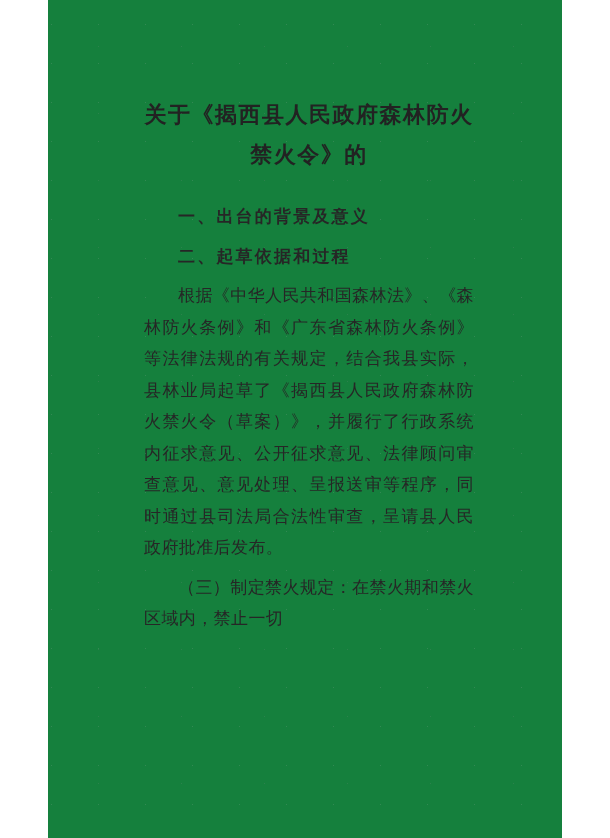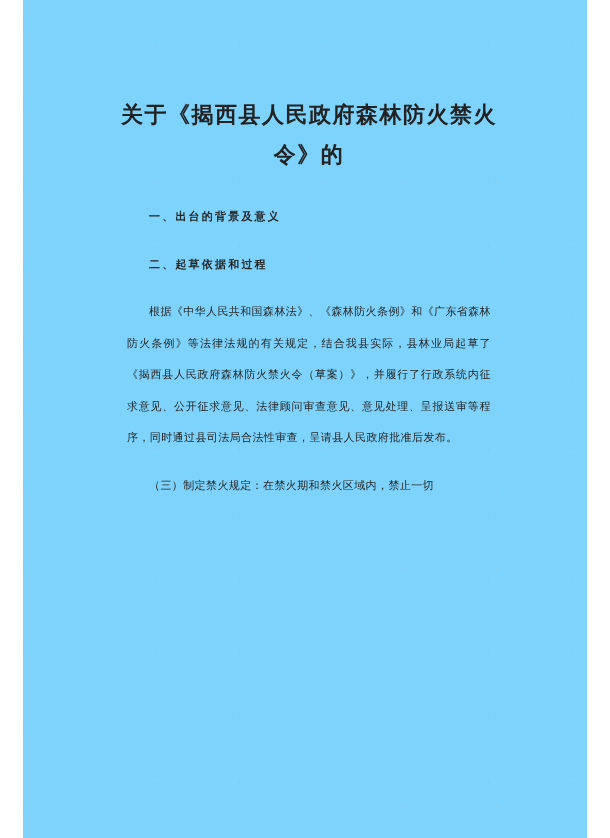--- a/index.html
+++ b/index.html
@@ -2,24 +2,24 @@
 <html><head>
 <meta charset="utf-8">
 <style>
   html, body {
     margin: 0;
     padding: 0;
     background: #ffffff;
   }
   .page {
     position: relative;
-    width: 564px;
+    width: 514px;
     height: 838px;
     margin: 0 auto;
-    background: #7dd3fc;
+    background: #15803d;
     box-sizing: border-box;
     padding: 95px 80px 0 88px;
     overflow: hidden;
     font-family: "Liberation Serif", "DejaVu Serif", serif;
     color: #262626;
   }
   
   .page::after {
     content: "";
     position: absolute;
@@ -41,22 +41,22 @@
     letter-spacing: 1.5px;
     color: #222222;
   }
   .doc-title .title-line {
     display: block;
   }
   .content {
     margin-top: 26px;
   }
   .content p {
-    margin: 16px;
-    font-size: 11px;
+    margin: 8px;
+    font-size: 17px;
     line-height: 31.5px;
     letter-spacing: 0.4px;
     text-indent: 2em;
     text-align: justify;
   }
   .content p.heading {
     font-weight: 700;
     letter-spacing: 2.2px;
     text-align: left;
   }

